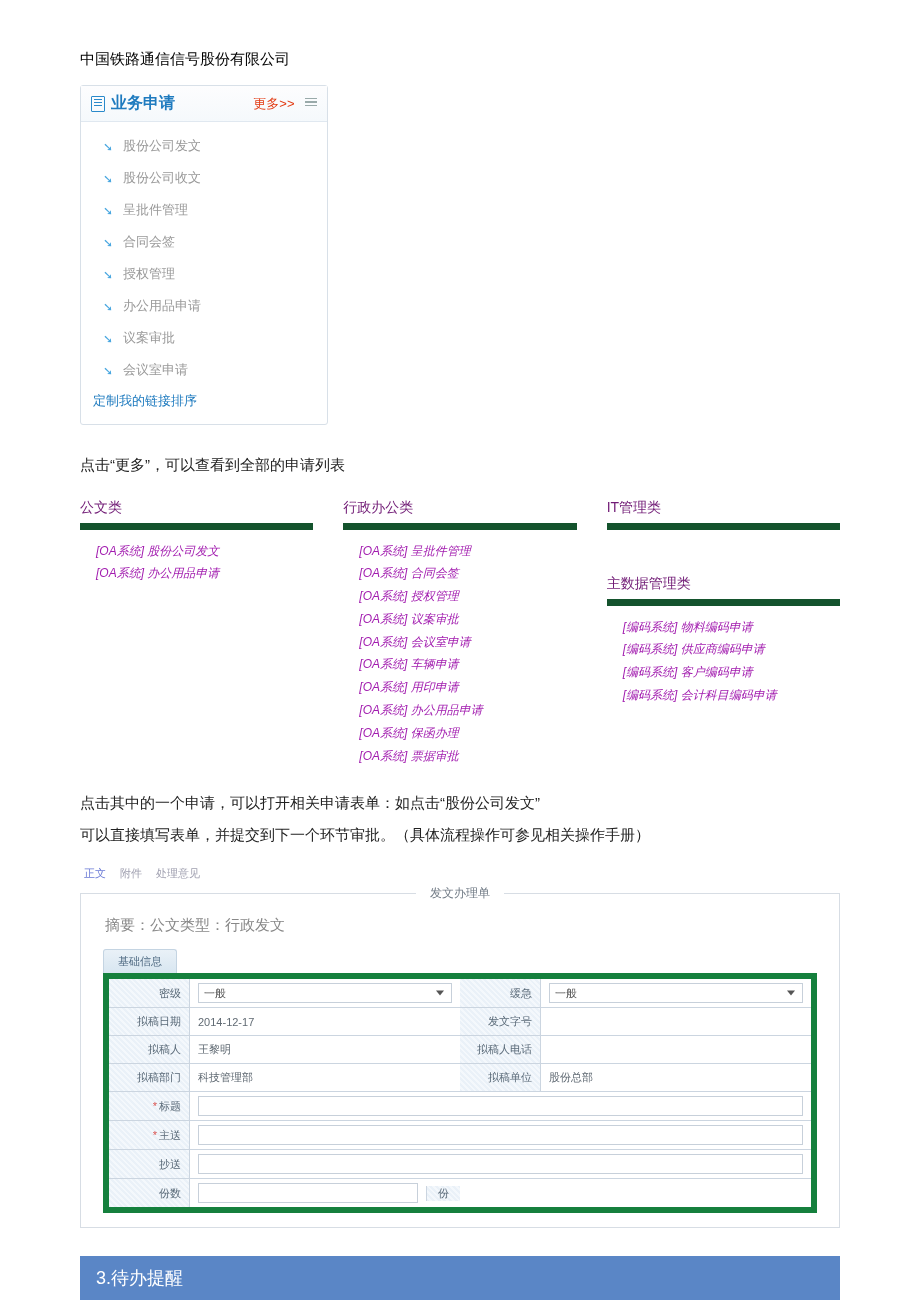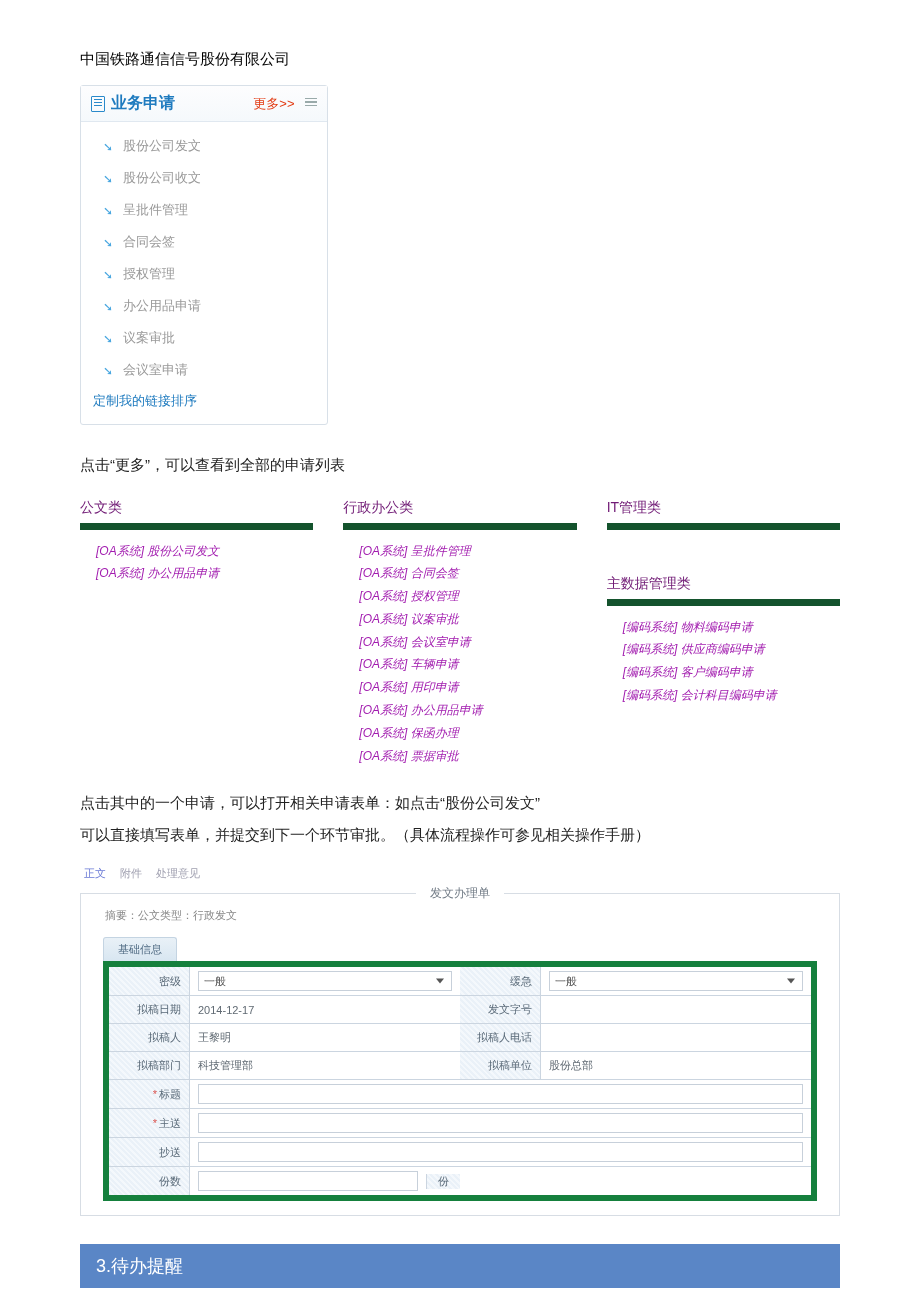--- a/index.html
+++ b/index.html
@@ -30,21 +30,21 @@
   .cat-heading { font-size:14px; color:#701a75; border-bottom:7px solid #14532d; padding:2px 0 6px; margin-bottom:10px; }
   .cat-items { padding-left:16px; }
   .cat-item { font-size:12px; color:#a21caf; line-height:1.9; cursor:pointer;font-style:italic; }
   .stack { display:flex; flex-direction:column; gap:33px; }
 
   
   .tabs { display:flex; gap:14px; font-size:11px; color:#a0a0b0; margin-bottom:12px; padding-left:4px; }
   .tabs .active { color:#6b7bd6; }
   .form-card { border:1px solid #d7dde4; border-radius:0; padding:14px 22px 14px; position:relative; background:#fff; }
   .legend { position:absolute; top:-9px; left:50%; transform:translateX(-50%); background:#fff; padding:0 14px; font-size:12px; color:#707a85; }
-  .summary { font-size:11px; color:#888; margin:0 0 14px 2px; }
+  .summary { font-size:15px; color:#888; margin:8px 0 14px 2px; }
   .section-tab { display:inline-block; background:linear-gradient(#e9f1f7,#d8e6f1); border:1px solid #c4d4e2; border-bottom:none; border-radius:3px 3px 0 0; padding:4px 14px; font-size:11px; color:#4f6a82; }
   .grid { border:6px solid #15803d; }
   .row { display:flex; }
   .row + .row .cell { border-top:1px solid #cbd5e0; }
   .cell { border-left:1px solid #cbd5e0; }
   .cell:first-child { border-left:none; }
   .label-cell { width:80px; background:repeating-linear-gradient(45deg,#eaf1f8 0,#eaf1f8 2px,#f4f8fc 2px,#f4f8fc 4px); font-size:11px; color:#5a6a78; display:flex; align-items:center; justify-content:flex-end; padding:6px 8px; min-height:28px; }
   .value-cell { flex:1; display:flex; align-items:center; padding:4px 8px; font-size:11px; color:#606a73; min-height:28px; }
   .value-cell select, .value-cell input { width:100%; border:1px solid #c7d0da; padding:3px 5px; font-size:11px; color:#555; background:#fff; }
   .value-cell select { appearance:none; background:#fff; }

